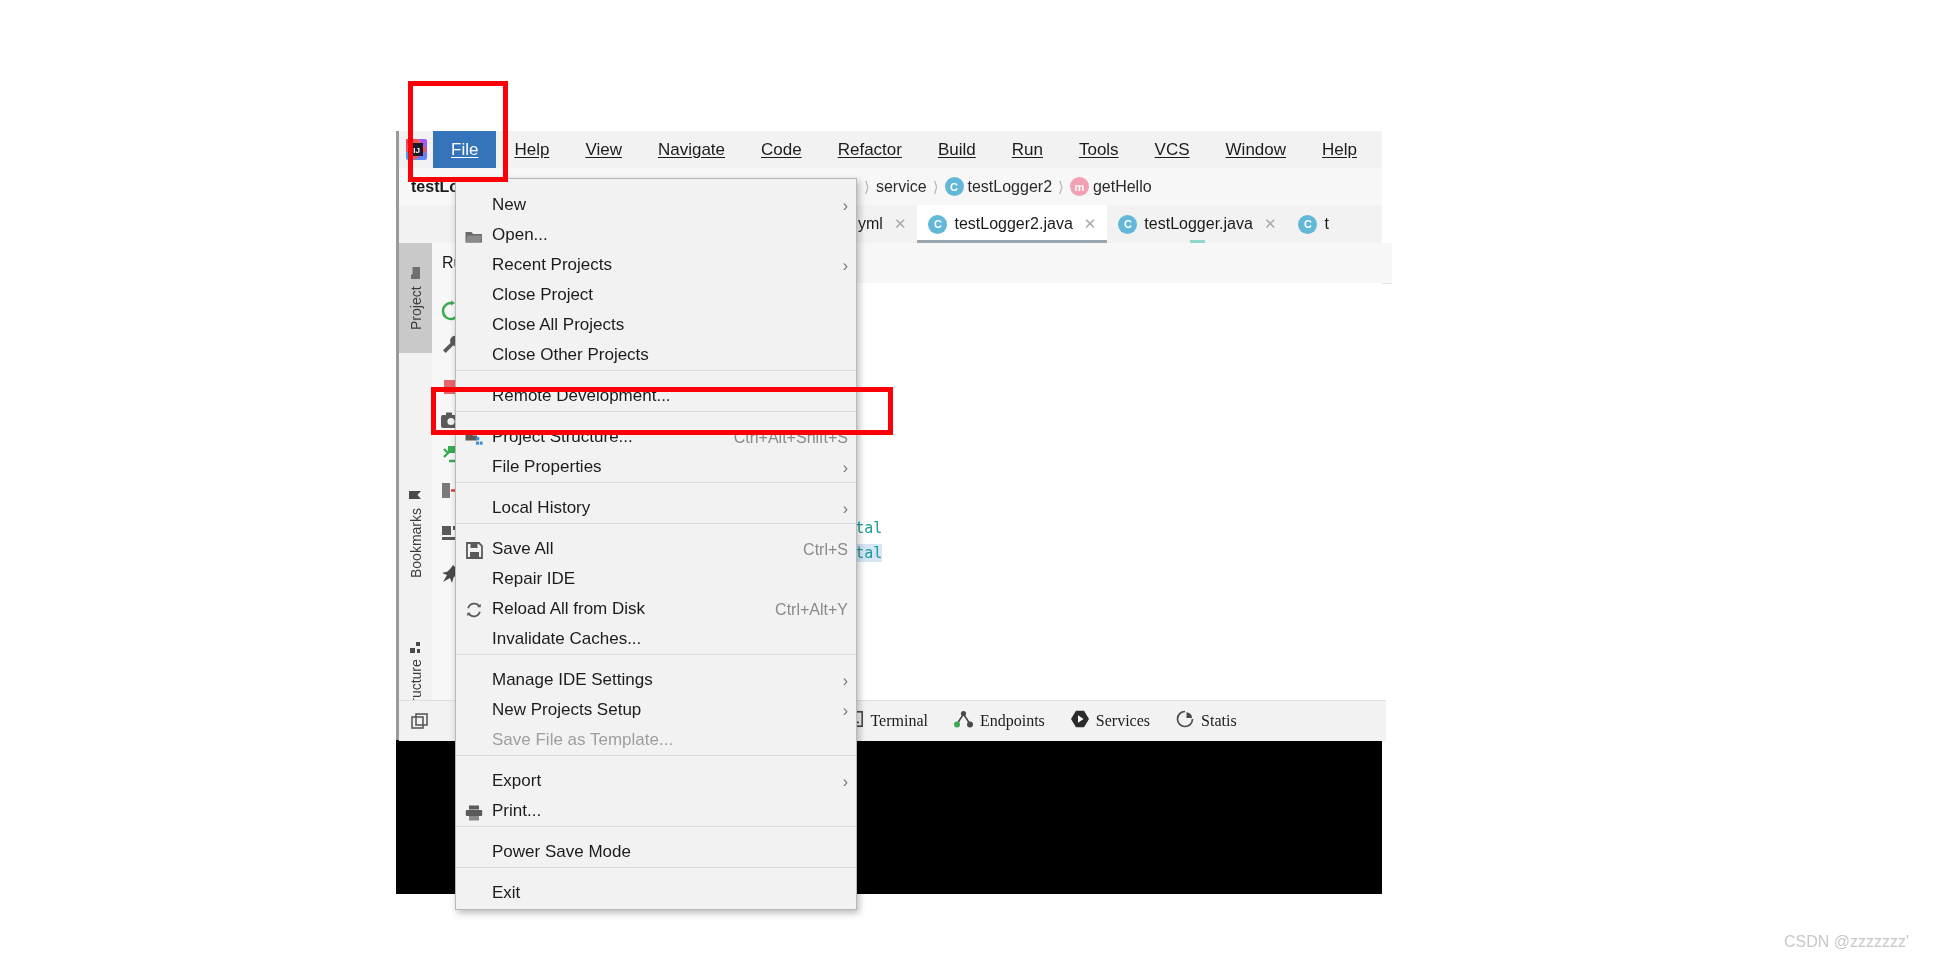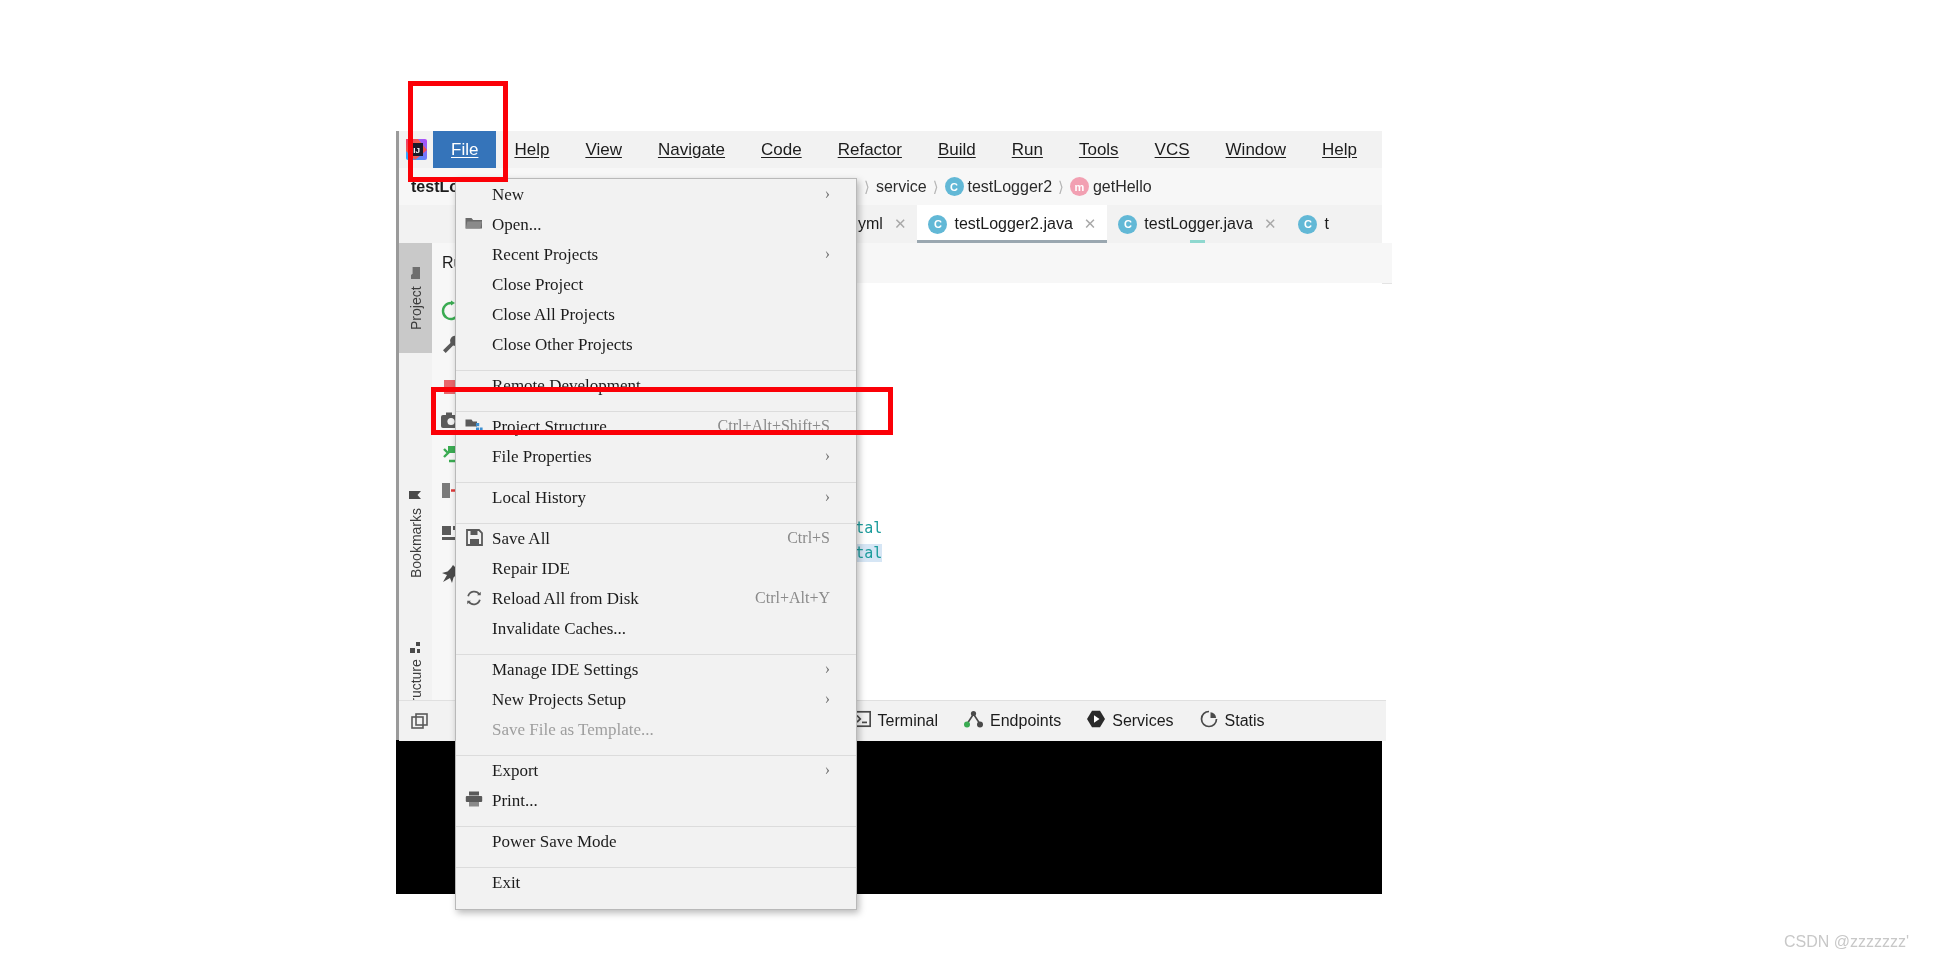--- a/index.html
+++ b/index.html
@@ -118,32 +118,32 @@
   .log-time{color:#c838c8;}
   .log-pkg{color:#1c9c9c;}
   .log-sel{background:#d6e6f5;}
 
   
   #bottom-stripe{
     position:absolute;left:399px;top:700px;width:983px;height:40px;background:#f2f2f2;
     border-top:1px solid #e0e0e0;display:flex;align-items:center;gap:26px;padding-left:4px;
     font-size:16px;color:#1c1c1c;
   }
-  .bs-item{display:flex;align-items:center;gap:7px;white-space:nowrap;}
+  .bs-item{display:flex;align-items:center;gap:7px;white-space:nowrap;font-family:Liberation Serif, serif;}
 
   
   #file-menu{
     position:absolute;left:455px;top:178px;width:400px;
     background:#f2f2f2;border:1px solid #b9b9b9;
     box-shadow:2px 3px 7px rgba(0,0,0,0.28);
     padding:6px 0 6px 0;z-index:40;
   }
   .mrow{
-    position:relative;display:flex;align-items:flex-start;height:30px;padding:0 26px 0 0;
-    font-size:17px;color:#1c1c1c;cursor:default;font-family:Liberation Serif, serif;
+    position:relative;display:flex;align-items:flex-end;height:30px;padding:0 8px 0 0;
+    font-size:17px;color:#1c1c1c;cursor:default;
   }
   .mrow .mi-icon{
     width:36px;min-width:36px;display:flex;align-items:center;justify-content:center;
   }
   .mrow .mi-label{flex:1 1 auto;white-space:nowrap;}
   .mrow .mi-key{color:#8a8a8a;font-size:16px;white-space:nowrap;padding-left:14px;}
   .mrow .mi-arrow{color:#777;font-size:16px;padding-left:10px;}
   .mrow.highlight{background:#3574ba;}
   .mrow.highlight .mi-label,.mrow.highlight .mi-key{color:#ffffff;}
   .mrow.disabled .mi-label{color:#9e9e9e;}

